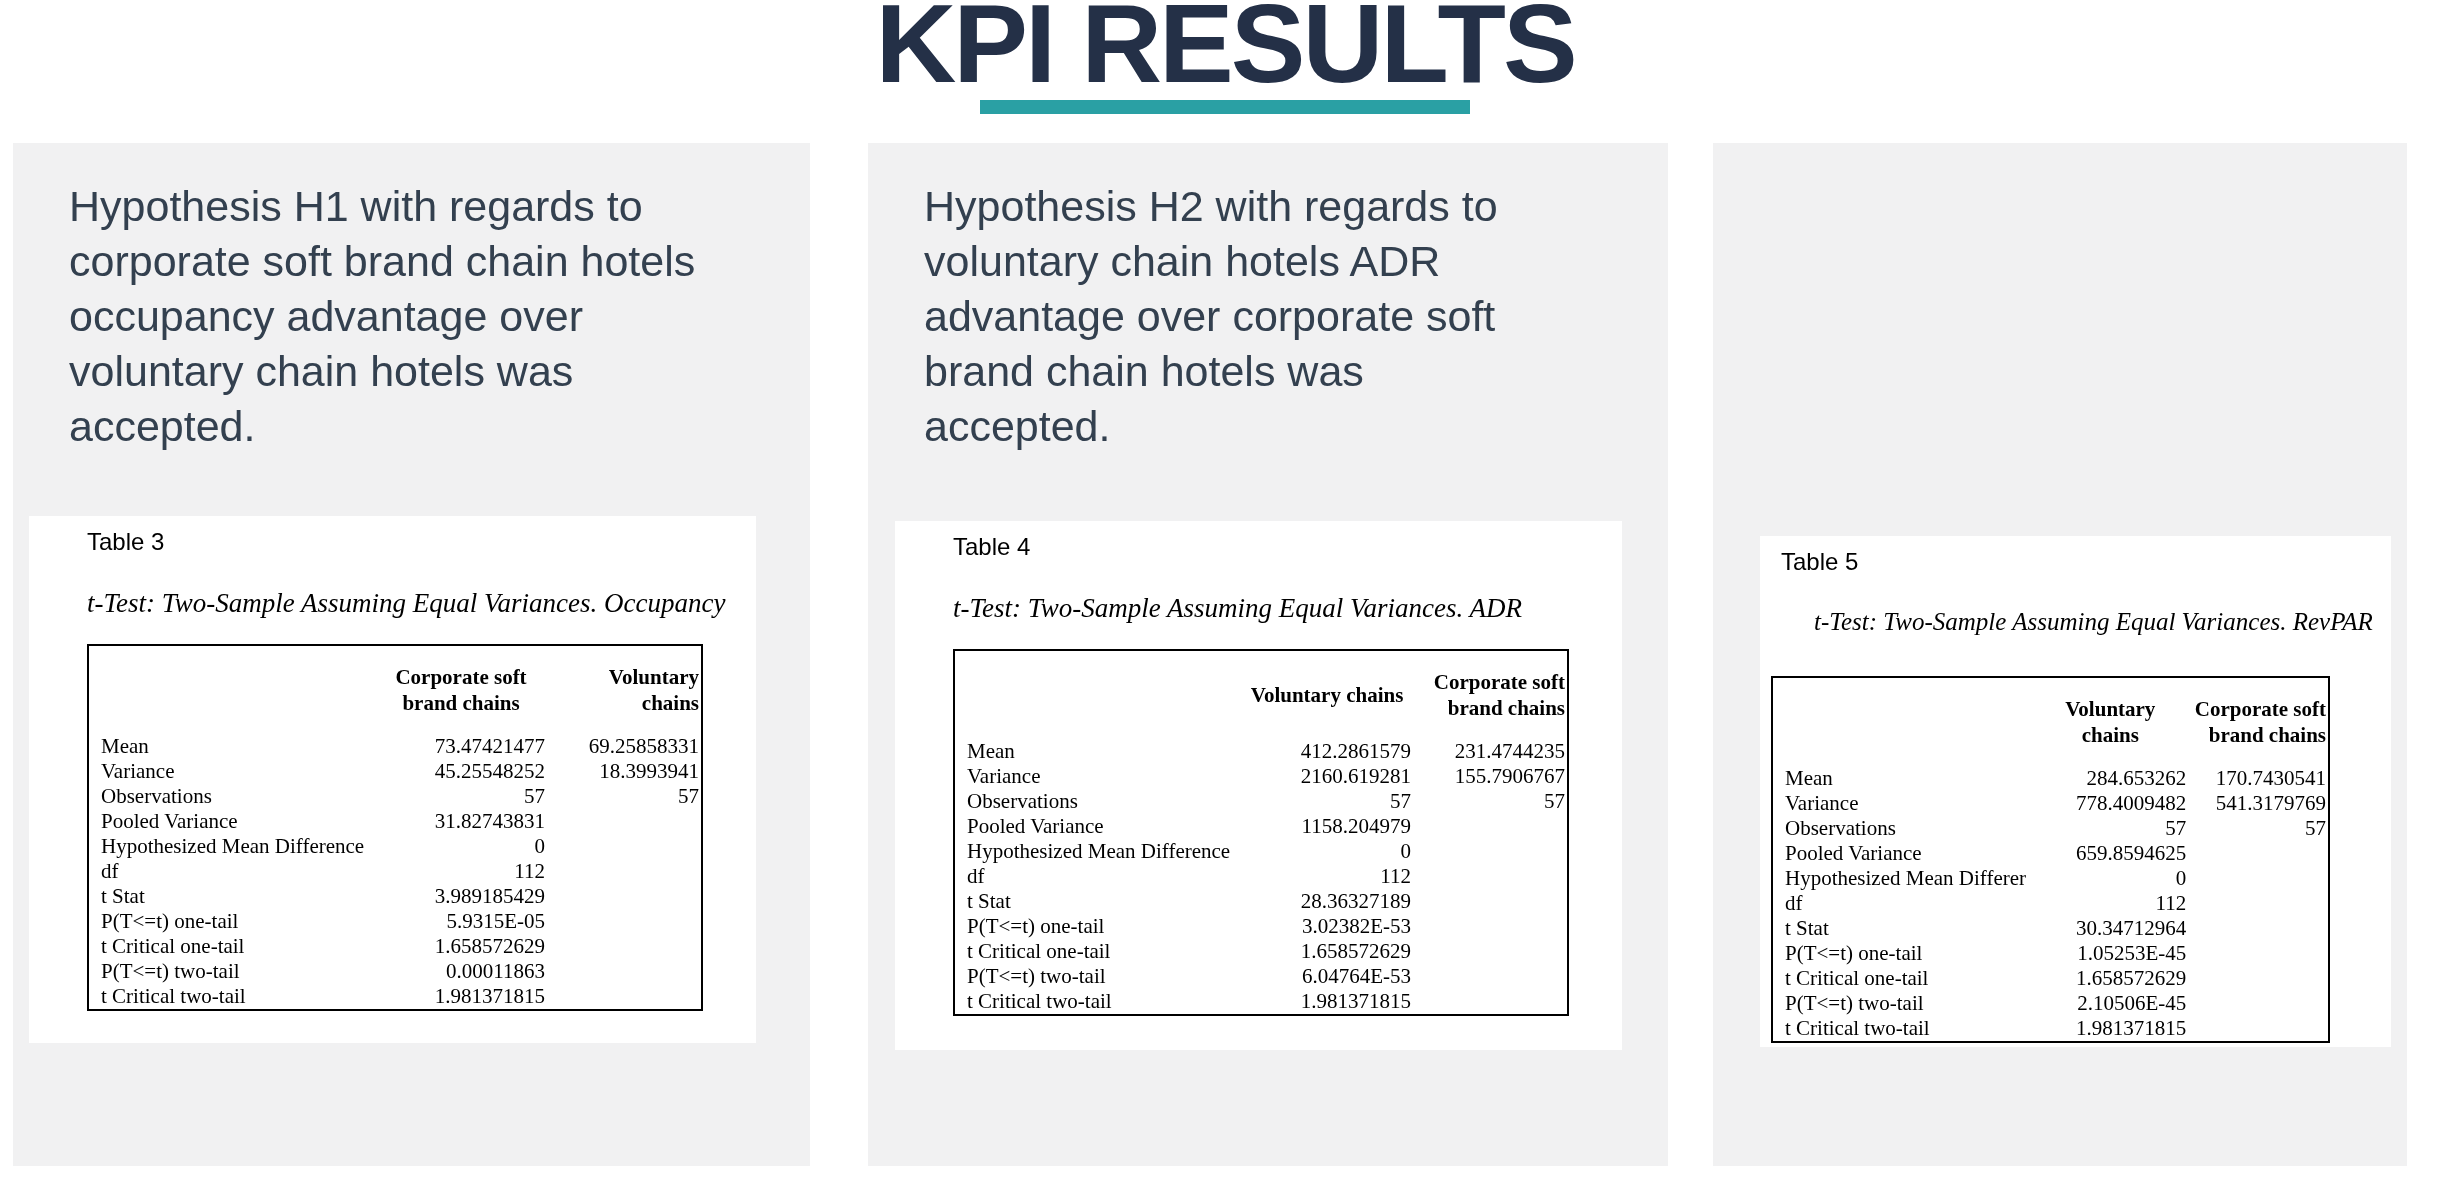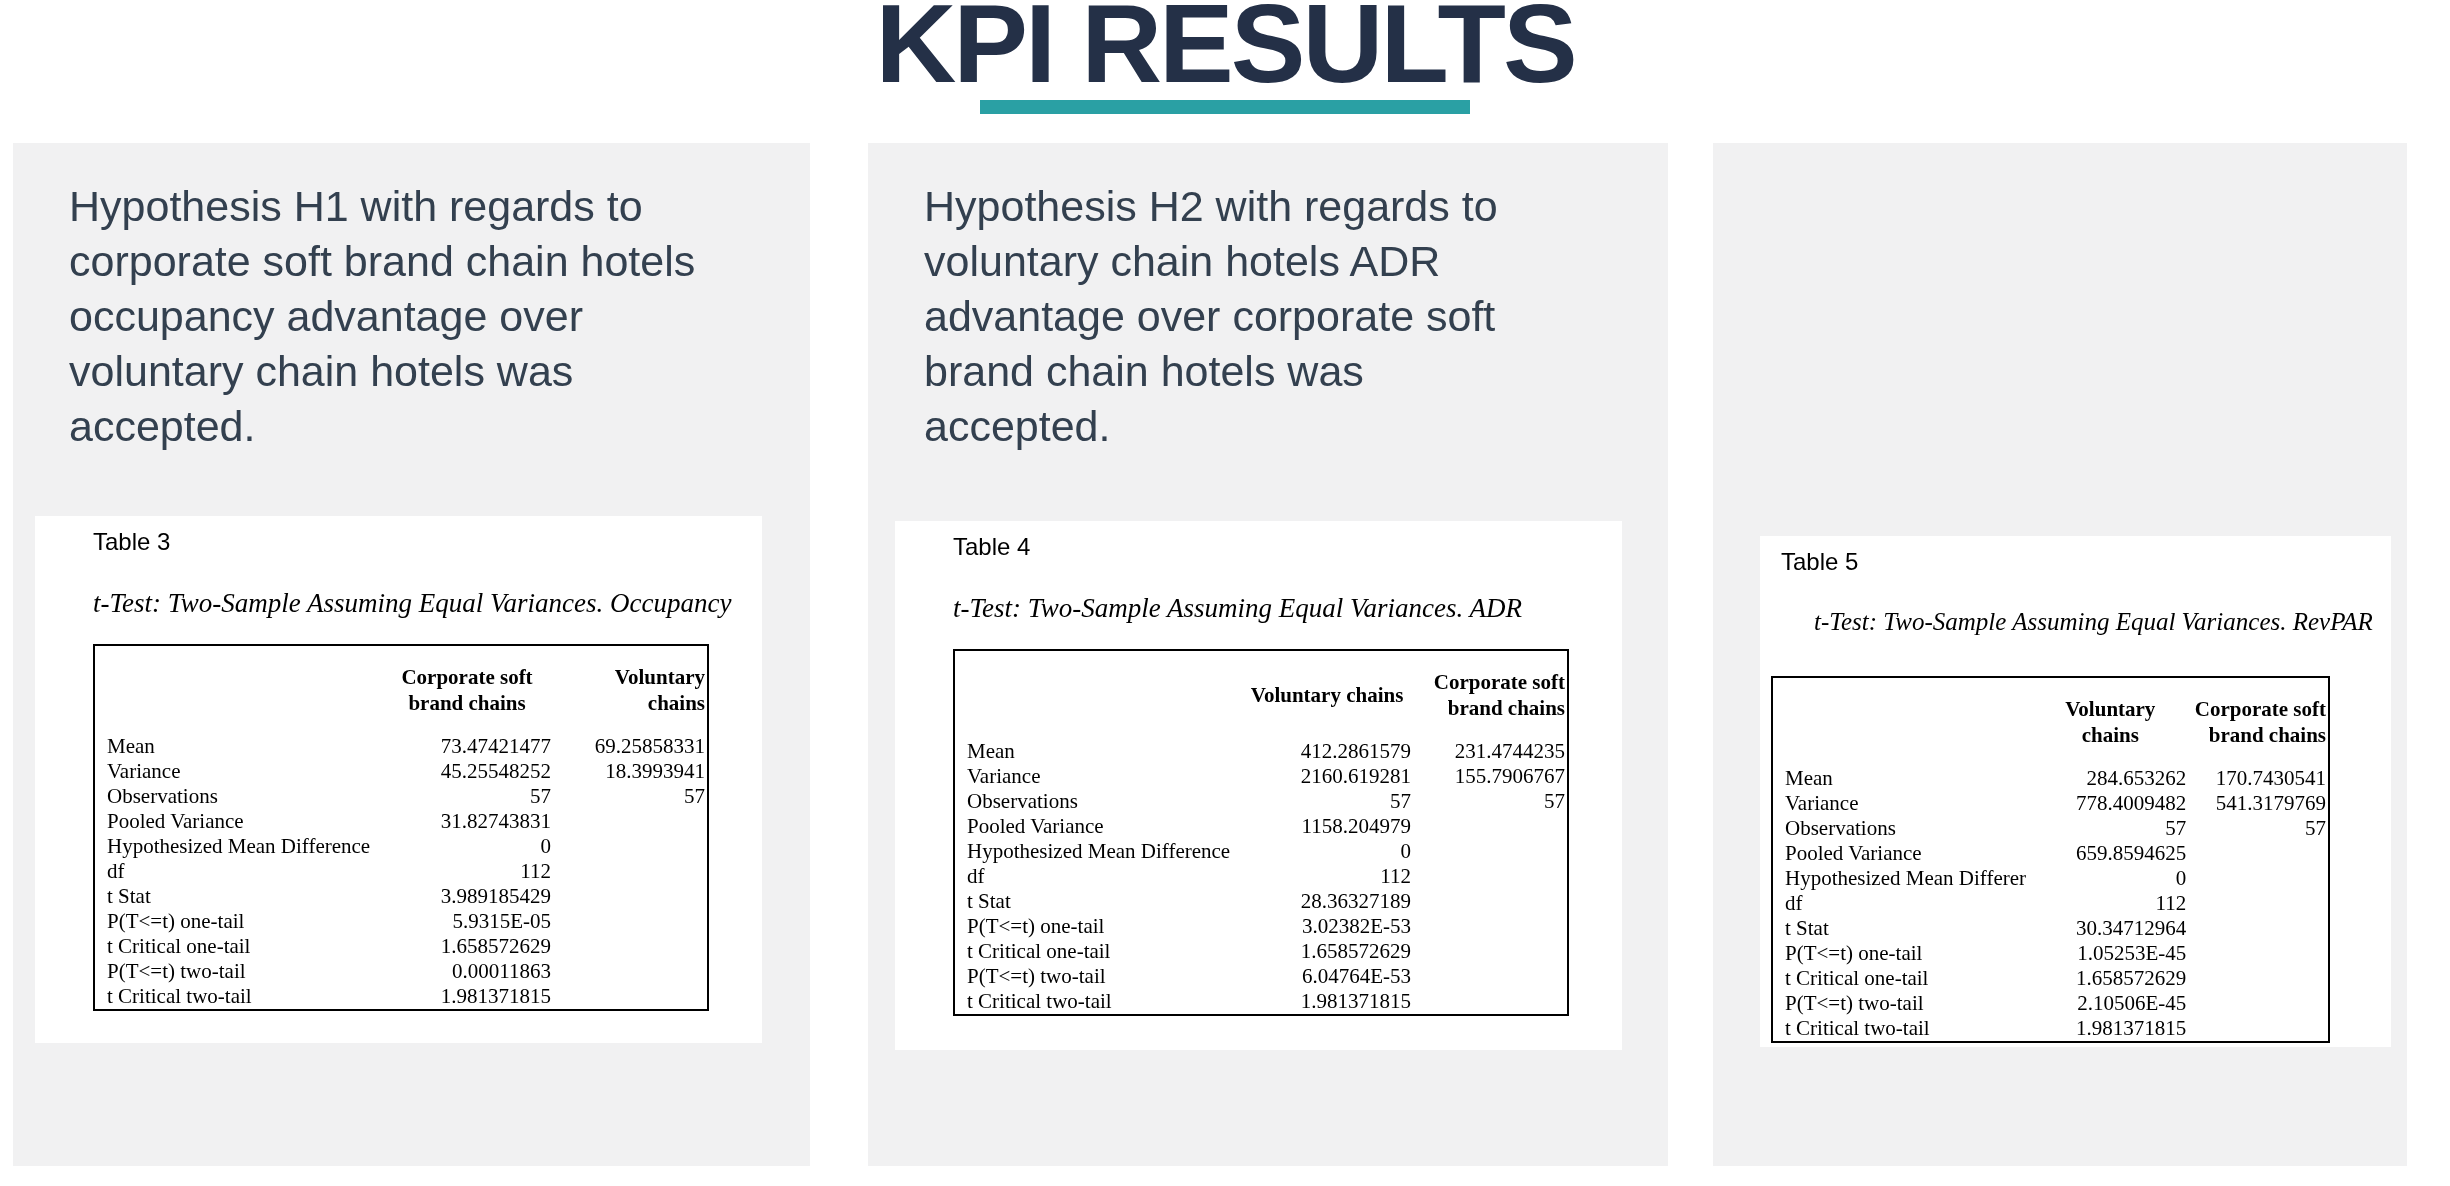--- a/index.html
+++ b/index.html
@@ -37,21 +37,21 @@
   .hypothesis{
     position:absolute;left:56px;top:36px;width:630px;
     margin:0;
     font-size:43px;line-height:55px;
     color:#33404f;
     font-family:"Liberation Sans",sans-serif;
   }
   .card.c3 .hypothesis{left:36px;width:630px;}
   
   .panel{position:absolute;background:#ffffff;}
-  .card.c1 .panel{left:22px;top:373px;width:727px;height:527px;}
+  .card.c1 .panel{left:16px;top:373px;width:727px;height:527px;}
   .card.c2 .panel{left:27px;top:378px;width:727px;height:529px;}
   .card.c3 .panel{left:47px;top:393px;width:631px;height:511px;}
   .table-label{
     position:absolute;left:58px;top:12px;
     font-size:24px;color:#000;
     font-family:"Liberation Sans",sans-serif;
   }
   .table-caption{
     position:absolute;left:58px;top:72px;
     font-style:italic;font-size:27px;color:#000;

